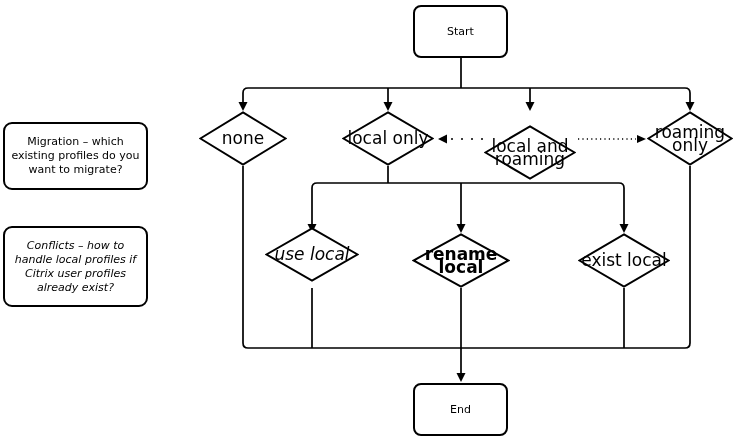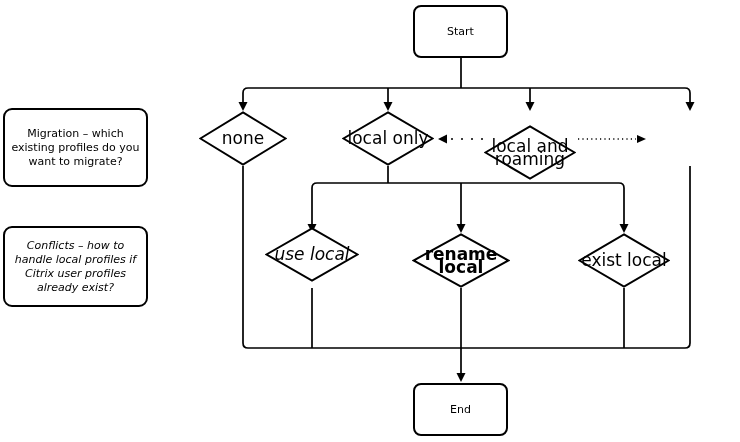--- a/index.html
+++ b/index.html
@@ -69,21 +69,21 @@
   }
   .dlabel {
     position: relative;
     z-index: 1;
     font-size: 17px;
     line-height: 13px;
   }
   
   .pos-start   { left: 413px; top: 5px;   width: 95px; height: 53px; }
   .pos-end     { left: 413px; top: 383px; width: 95px; height: 53px; }
-  .pos-note1   { left: 3px;   top: 108px; width: 145px; height: 79px; }
+  .pos-note1   { left: 3px;   top: 122px; width: 145px; height: 68px; }
   .pos-note2   { left: 3px;   top: 226px; width: 145px; height: 81px; font-style: italic; }
   .pos-none    { left: 199px; top: 111px; width: 88px; height: 55px; }
   .pos-lonly   { left: 342px; top: 111px; width: 92px; height: 55px; }
   .pos-lroam   { left: 484px; top: 125px; width: 92px; height: 55px; }
   .pos-ronly   { left: 647px; top: 111px; width: 86px; height: 55px; }
   .pos-useloc  { left: 265px; top: 227px; width: 94px; height: 55px; font-style: italic; }
   .pos-renloc  { left: 412px; top: 233px; width: 98px; height: 55px; font-weight: bold; }
   .pos-delloc  { left: 578px; top: 233px; width: 92px; height: 55px; }
 </style>
 </head>
@@ -150,20 +150,26 @@
         <polygon points="50,1.5 98.5,30 50,58.5 1.5,30"></polygon>
       </svg>
     <div class="dlabel">local only</div>
   </div>
   <div class="node diamond pos-lroam">
     <svg viewBox="0 0 100 60" preserveAspectRatio="none">
         <polygon points="50,1.5 98.5,30 50,58.5 1.5,30"></polygon>
       </svg>
     <div class="dlabel">local and roaming</div>
   </div>
+  <div class="node diamond pos-ronly">
+    <svg viewBox="0 0 100 60" preserveAspectRatio="none">
+        <polygon points="50,1.5 98.5,30 50,58.5 1.5,30"></polygon>
+      </svg>
+    <div class="dlabel">roaming only</div>
+  </div>
 
   <div class="node diamond pos-useloc">
     <svg viewBox="0 0 100 60" preserveAspectRatio="none">
         <polygon points="50,1.5 98.5,30 50,58.5 1.5,30"></polygon>
       </svg>
     <div class="dlabel">use local</div>
   </div>
   <div class="node diamond pos-renloc">
     <svg viewBox="0 0 100 60" preserveAspectRatio="none">
         <polygon points="50,1.5 98.5,30 50,58.5 1.5,30"></polygon>

